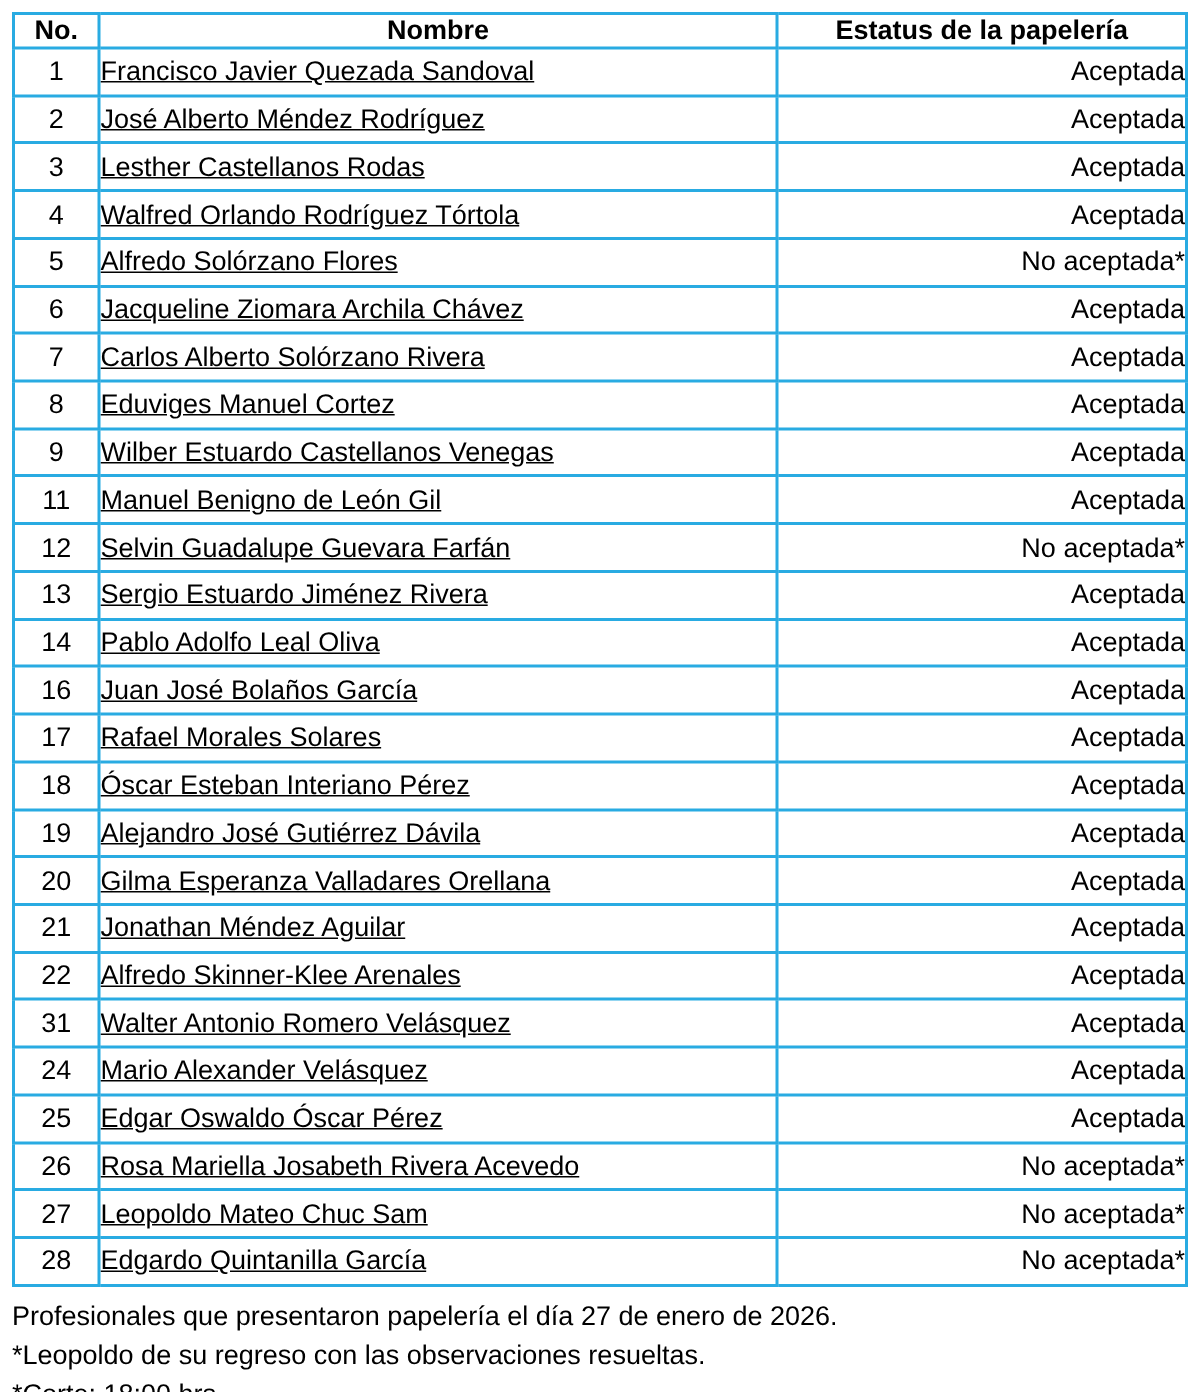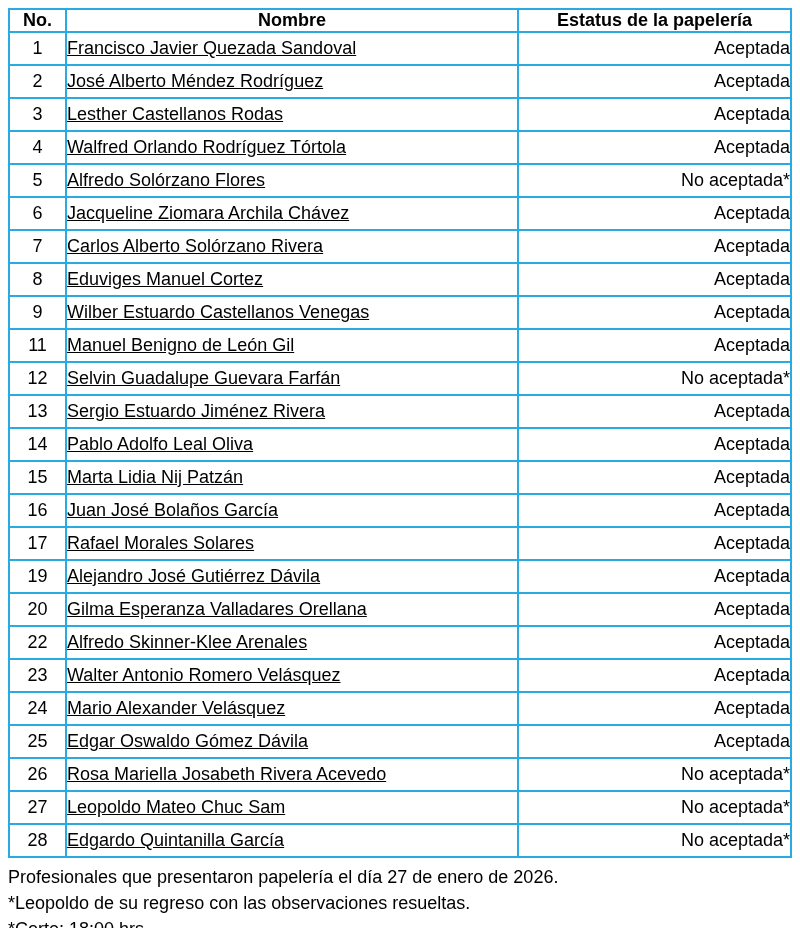--- a/index.html
+++ b/index.html
@@ -132,62 +132,67 @@
           <td class="cell-no">13</td>
           <td class="cell-nombre">Sergio Estuardo Jiménez Rivera</td>
           <td class="cell-estatus">Aceptada</td>
         </tr>
         <tr>
           <td class="cell-no">14</td>
           <td class="cell-nombre">Pablo Adolfo Leal Oliva</td>
           <td class="cell-estatus">Aceptada</td>
         </tr>
         <tr>
-          <td class="cell-no">15</td>
-          <td class="cell-nombre">Marta Lidia Nij Patzán</td>
-          <td class="cell-estatus">Aceptada</td>
-        </tr>
-        <tr>
           <td class="cell-no">16</td>
           <td class="cell-nombre">Juan José Bolaños García</td>
           <td class="cell-estatus">Aceptada</td>
         </tr>
         <tr>
           <td class="cell-no">17</td>
           <td class="cell-nombre">Rafael Morales Solares</td>
           <td class="cell-estatus">Aceptada</td>
         </tr>
         <tr>
+          <td class="cell-no">18</td>
+          <td class="cell-nombre">Óscar Esteban Interiano Pérez</td>
+          <td class="cell-estatus">Aceptada</td>
+        </tr>
+        <tr>
           <td class="cell-no">19</td>
           <td class="cell-nombre">Alejandro José Gutiérrez Dávila</td>
           <td class="cell-estatus">Aceptada</td>
         </tr>
         <tr>
           <td class="cell-no">20</td>
           <td class="cell-nombre">Gilma Esperanza Valladares Orellana</td>
           <td class="cell-estatus">Aceptada</td>
         </tr>
         <tr>
+          <td class="cell-no">21</td>
+          <td class="cell-nombre">Jonathan Méndez Aguilar</td>
+          <td class="cell-estatus">Aceptada</td>
+        </tr>
+        <tr>
           <td class="cell-no">22</td>
           <td class="cell-nombre">Alfredo Skinner-Klee Arenales</td>
           <td class="cell-estatus">Aceptada</td>
         </tr>
         <tr>
-          <td class="cell-no">23</td>
+          <td class="cell-no">31</td>
           <td class="cell-nombre">Walter Antonio Romero Velásquez</td>
           <td class="cell-estatus">Aceptada</td>
         </tr>
         <tr>
           <td class="cell-no">24</td>
           <td class="cell-nombre">Mario Alexander Velásquez</td>
           <td class="cell-estatus">Aceptada</td>
         </tr>
         <tr>
           <td class="cell-no">25</td>
-          <td class="cell-nombre">Edgar Oswaldo Gómez Dávila</td>
+          <td class="cell-nombre">Edgar Oswaldo Óscar Pérez</td>
           <td class="cell-estatus">Aceptada</td>
         </tr>
         <tr>
           <td class="cell-no">26</td>
           <td class="cell-nombre">Rosa Mariella Josabeth Rivera Acevedo</td>
           <td class="cell-estatus">No aceptada*</td>
         </tr>
         <tr>
           <td class="cell-no">27</td>
           <td class="cell-nombre">Leopoldo Mateo Chuc Sam</td>

